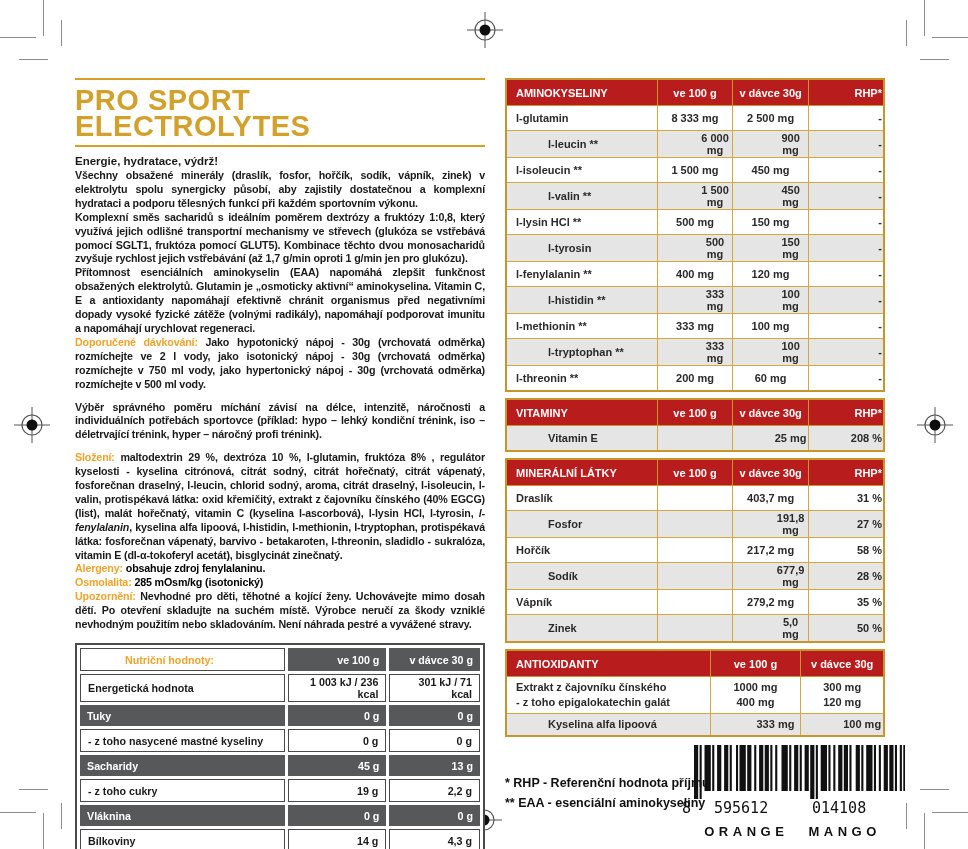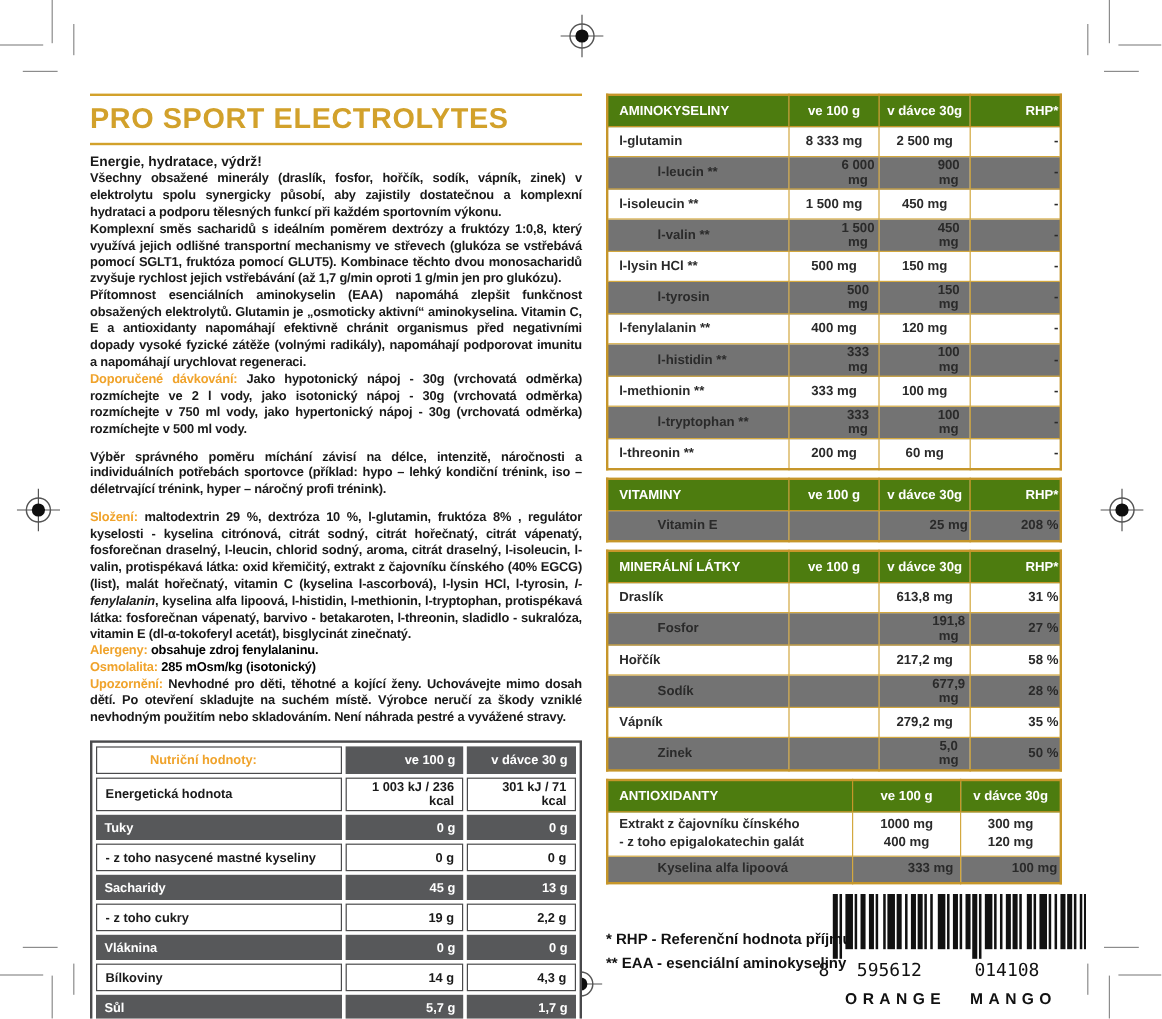--- a/index.html
+++ b/index.html
@@ -11,21 +11,21 @@
 
   
   .reg{position:absolute;}
   .reg line{stroke:#555;stroke-width:1;}
   .reg .ring{fill:none;stroke:#555;stroke-width:1.2;}
   .reg .dot{fill:#0e0e0e;}
 
   
   .left-col{position:absolute;left:75px;top:78px;width:410px;}
   .gold-rule{height:2px;background:#d2a12b;}
-  .title{margin:7px 0 6px 0;font-size:24px;line-height:26px;font-weight:bold;
+  .title{margin:7px 0 6px 0;font-size:29px;line-height:26px;font-weight:bold;
          color:#d2a12b;letter-spacing:0.5px;}
   .intro{margin:8px 0 0 0;font-size:11.5px;font-weight:bold;}
   #paragraphs{margin-top:2px;}
   .para{margin:0;font-size:10.7px;line-height:13.9px;font-weight:bold;
         letter-spacing:-0.15px;text-align:justify;}
   .para.gap{margin-top:9px;}
   .seg-label{color:#f0a32b;font-weight:bold;}
   .seg-normal{font-weight:bold;color:#1a1a1a;}
   .seg-bold{font-weight:bold;color:#000;}
   .seg-bolditalic{font-weight:bold;font-style:italic;}
@@ -37,28 +37,28 @@
   .nutri .c-lbl{width:52%;text-align:left;}
   .nutri .c-val{width:25%;text-align:right;}
   .nutri .c-val2{width:23%;text-align:right;}
   .nutri .dark{background:#57585a;color:#ffffff;}
   .nutri .light{background:#ffffff;color:#1a1a1a;border:1px solid #4a4a4c;}
   .nutri .nh{background:#ffffff;color:#f0a32b;text-align:left;border:1px solid #4a4a4c;padding-left:44px;}
 
   
   .right-col{position:absolute;left:505px;top:78px;width:380px;}
   table.gold{width:100%;border-collapse:collapse;margin-bottom:6px;font-size:11px;}
-  table.gold th{background:#4d7c0f;color:#ffffff;font-weight:bold;height:23px;
+  table.gold th{background:#b91c1c;color:#ffffff;font-weight:bold;height:23px;
                 border:1px solid #c6962a;}
   table.gold td{height:22px;border:1px solid #d3a83f;font-weight:bold;color:#2a2a2a;}
   table.gold .c0{text-align:left;padding-left:9px;width:40%;}
   table.gold .c1{text-align:center;width:20%;}
   table.gold .c2{text-align:center;width:20%;}
   table.gold .c3{text-align:right;width:20%;}
-  table.gold tr.alt td{background:#737373;padding-left:41px;}
+  table.gold tr.alt td{background:#e5e5e5;padding-left:41px;}
   table.gold{border:2px solid #c6962a;}
   table.antiox .c0{width:54%;}
   table.antiox .c1{width:24%;}
   table.antiox .c2{width:22%;}
   table.antiox td{height:auto;padding-top:3px;padding-bottom:3px;}
   .cell-line{display:block;line-height:15px;}
 
   .bottom-row{position:relative;margin-top:8px;height:120px;}
   .footnotes{position:absolute;left:0;top:28px;font-size:12.5px;font-weight:bold;
              line-height:20px;color:#111;}
@@ -291,21 +291,21 @@
               <th class="c0">MINERÁLNÍ LÁTKY</th>
               <th class="c1">ve 100 g</th>
               <th class="c2">v dávce 30g</th>
               <th class="c3">RHP*</th>
             </tr>
           </thead>
           <tbody>
             <tr>
               <td class="c0">Draslík</td>
               <td class="c1"></td>
-              <td class="c2">613,8 mg</td>
+              <td class="c2">403,7 mg</td>
               <td class="c3">31 %</td>
             </tr>
             <tr class="alt">
               <td class="c0">Fosfor</td>
               <td class="c1"></td>
               <td class="c2">191,8 mg</td>
               <td class="c3">27 %</td>
             </tr>
             <tr>
               <td class="c0">Hořčík</td>

